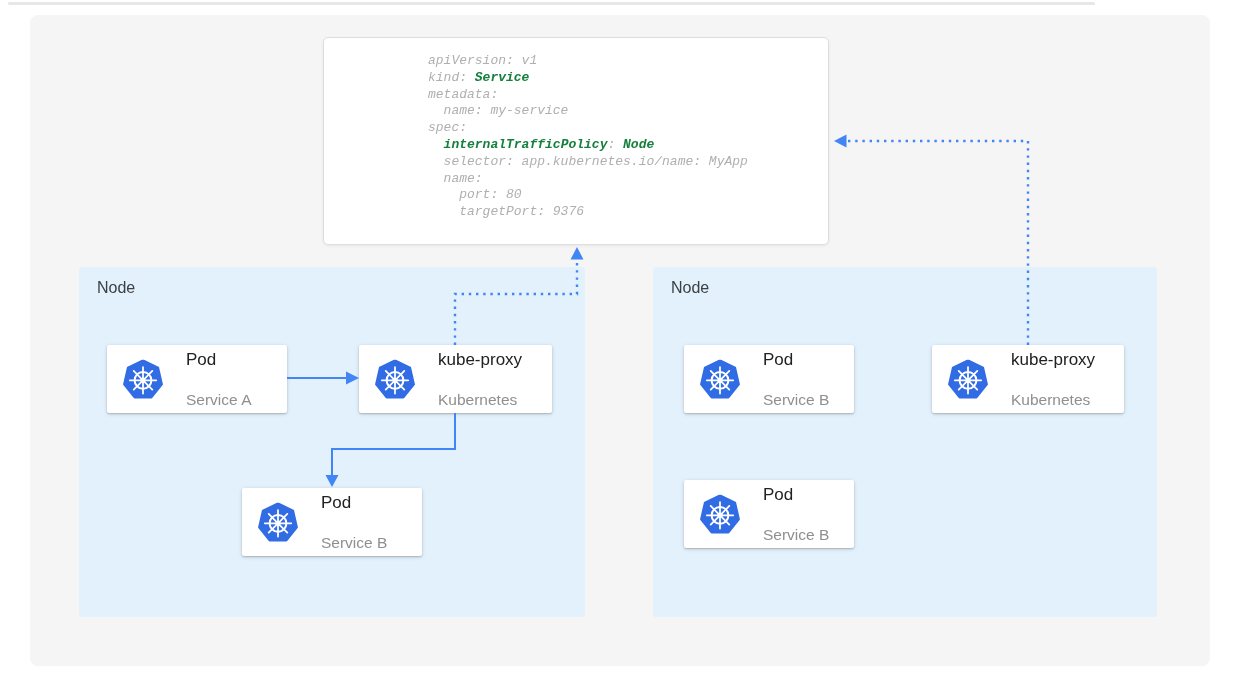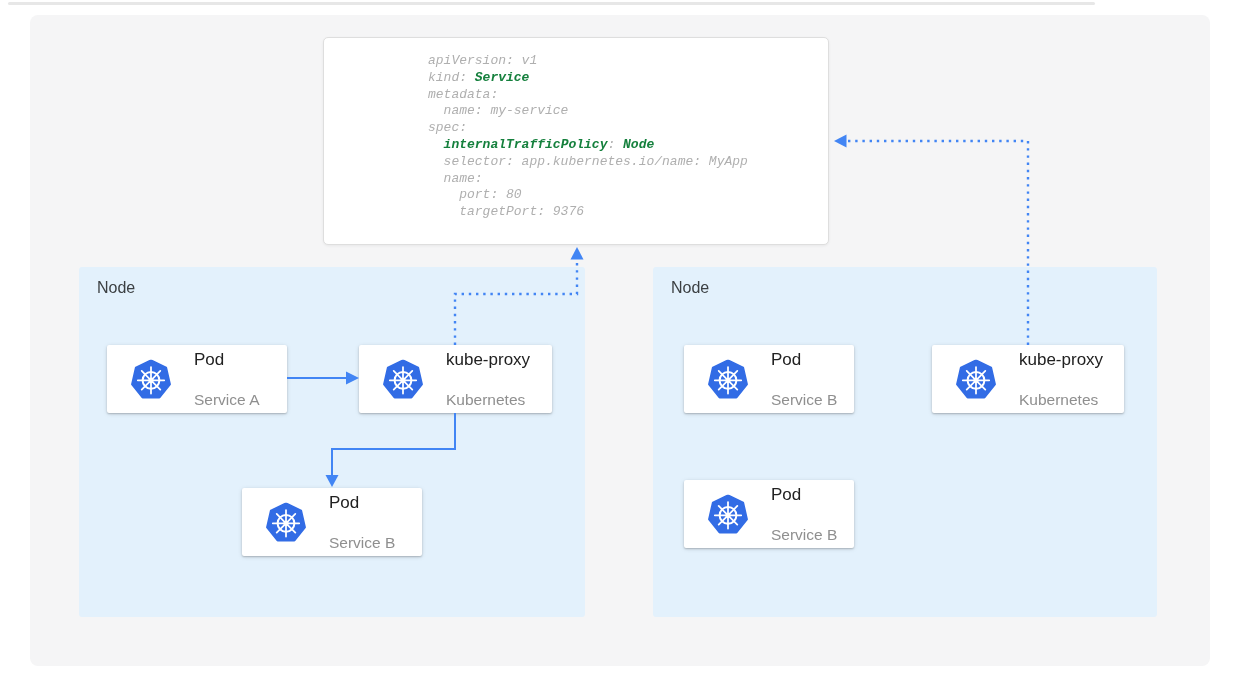--- a/index.html
+++ b/index.html
@@ -30,21 +30,21 @@
     position:absolute;top:267px;height:350px;background:#e3f1fc;border-radius:3px;
   }
   .node-left{left:79px;width:506px;}
   .node-right{left:653px;width:504px;}
   .node-label{
     position:absolute;left:18px;top:12px;font-size:16px;color:#3c4043;
   }
   .card{
     position:absolute;height:68px;background:#ffffff;border-radius:2px;
     box-shadow:0 1px 2px rgba(0,0,0,0.22),0 1px 5px rgba(0,0,0,0.10);
-    display:flex;align-items:center;padding-left:24px;box-sizing:border-box;
+    display:flex;align-items:center;padding-left:16px;box-sizing:border-box;
   }
   .k8s-icon{width:40px;height:41px;flex:0 0 auto;}
   .card-text{margin-left:23px;}
   .card-title{font-size:17px;color:#212121;line-height:20px;}
   .card-subtitle{font-size:15.5px;color:#8f8f8f;line-height:19px;margin-top:20px;}
   .overlay{
     position:absolute;left:0;top:0;width:1233px;height:683px;pointer-events:none;
   }
   .defs-hidden{position:absolute;width:0;height:0;overflow:hidden;}
 </style>

